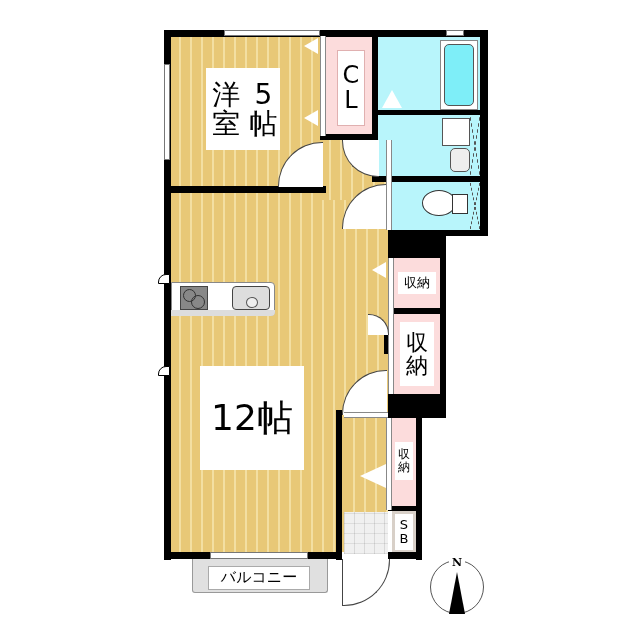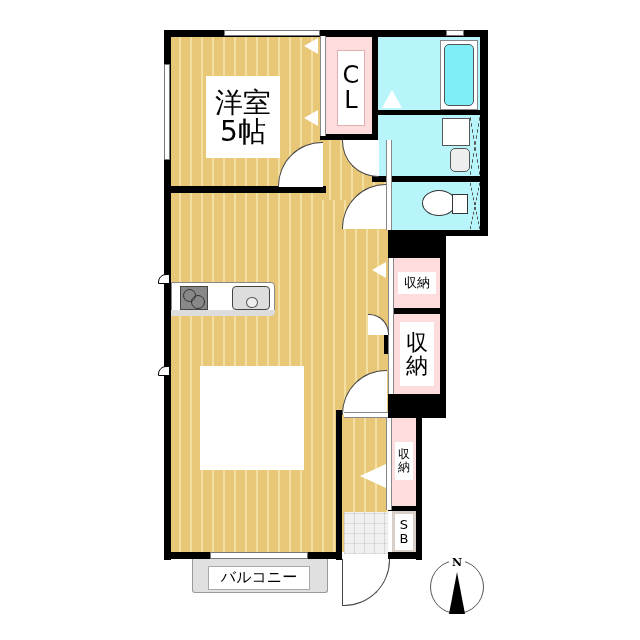--- a/index.html
+++ b/index.html
@@ -104,25 +104,26 @@
 <div class="abs" style="left:171px;top:282px;width:104px;height:34px;background:#fff;border:1px solid #888;border-radius:0 4px 4px 0;box-sizing:border-box;"></div>
 <div class="abs" style="left:171px;top:310px;width:104px;height:6px;background:#ddd;border-radius:0 0 4px 0;"></div>
 <div class="abs" style="left:180px;top:286px;width:28px;height:24px;background:#888;border:1px solid #444;box-sizing:border-box;">
   <div style="position:absolute;left:2px;top:2px;width:11px;height:11px;border:1px solid #333;border-radius:50%;"></div>
   <div style="position:absolute;left:10px;top:8px;width:12px;height:12px;border:1px solid #333;border-radius:50%;"></div>
 </div>
 <div class="abs" style="left:232px;top:286px;width:38px;height:24px;background:#ddd;border:1px solid #444;border-radius:4px;box-sizing:border-box;">
   <div style="position:absolute;left:13px;top:10px;width:10px;height:9px;border:1px solid #555;border-radius:50%;background:#eee;"></div>
 </div>
 
-<div class="abs label-box" style="left:206px;top:76px;width:74px;height:82px;flex-direction:column;font-size:28px;">
+<div class="abs label-box" style="left:206px;top:68px;width:74px;height:82px;font-size:28px;">
   <span>洋室</span>
   <span>5帖</span>
 </div>
 <div class="abs label-box" style="left:200px;top:366px;width:104px;height:104px;flex-direction:column;font-size:36px;">
+  <span>12帖</span>
 </div>
 
 <div class="abs tri" style="left:304px;top:38px;border-top:8px solid transparent;border-bottom:8px solid transparent;border-right:14px solid #fff;"></div>
 <div class="abs tri" style="left:304px;top:110px;border-top:8px solid transparent;border-bottom:8px solid transparent;border-right:14px solid #fff;"></div>
 <div class="abs" style="left:320px;top:36px;width:4px;height:100px;background:#fff;border-left:1px solid #888;border-right:1px solid #888;"></div>
 
 <div class="abs door-arc" style="left:278px;top:142px;width:44px;height:44px;border-radius:44px 0 0 0;border-right:none;border-bottom:none;"></div>
 <div class="abs door-arc" style="left:342px;top:140px;width:36px;height:36px;border-radius:0 0 0 36px;border-top:none;border-right:none;"></div>
 <div class="abs door-arc" style="left:342px;top:184px;width:44px;height:44px;border-radius:44px 0 0 0;border-right:none;border-bottom:none;"></div>
 <div class="abs" style="left:386px;top:140px;width:4px;height:90px;background:#fff;border-left:1px solid #888;border-right:1px solid #888;"></div>

